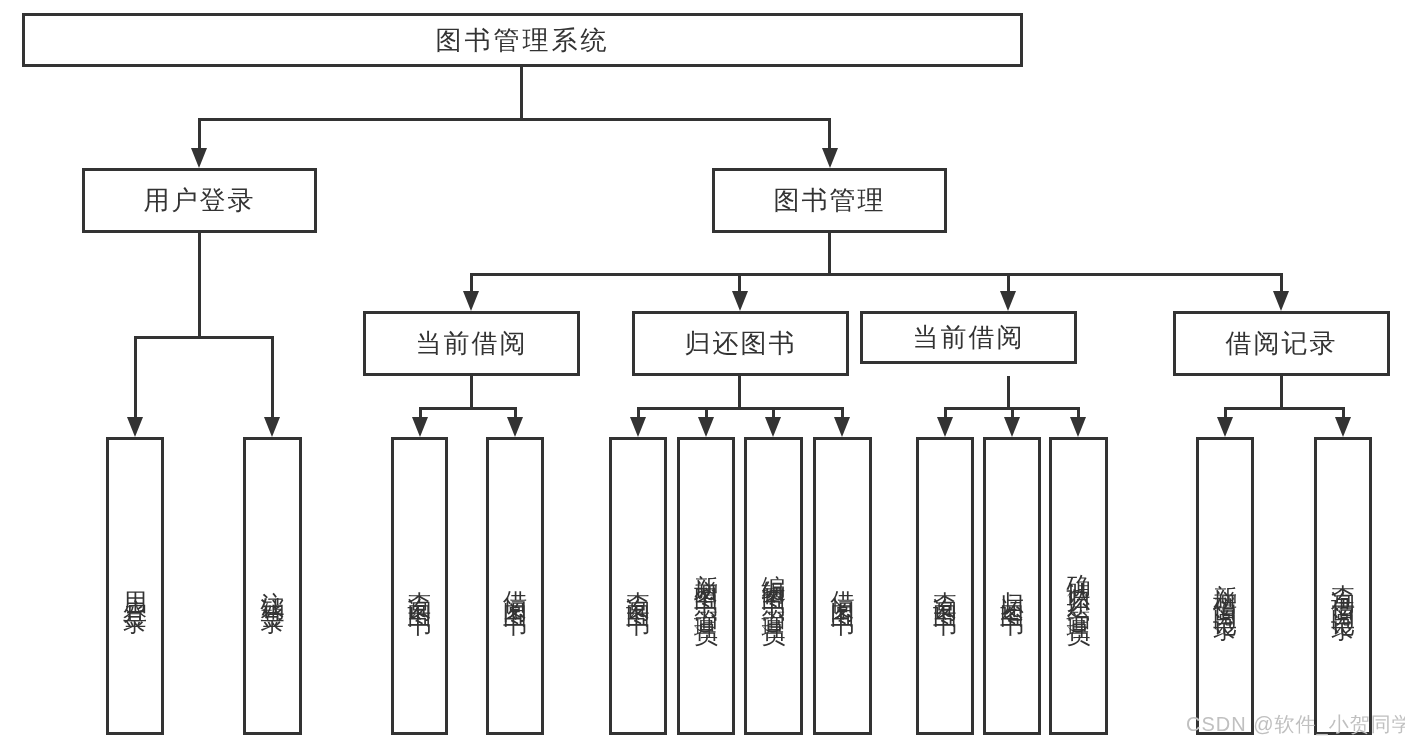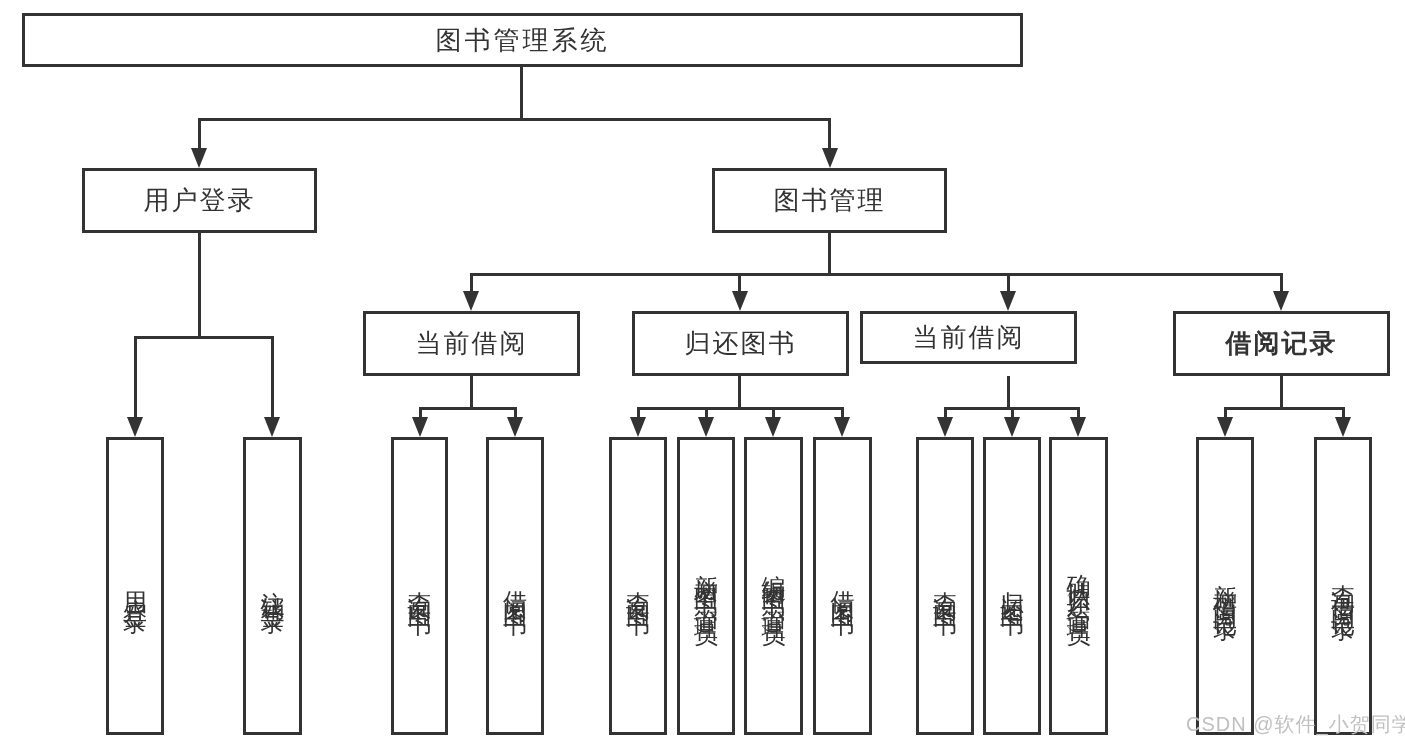--- a/index.html
+++ b/index.html
@@ -60,21 +60,21 @@
 <div class="canvas">
 
   <div class="node rootnode" style="left:22px; top:13px; width:1001px; height:54px;">图书管理系统</div>
 
   <div class="node hnode" style="left:82px; top:168px; width:235px; height:65px;">用户登录</div>
   <div class="node hnode" style="left:712px; top:168px; width:235px; height:65px;">图书管理</div>
 
   <div class="node hnode" style="left:363px; top:311px; width:217px; height:65px;">当前借阅</div>
   <div class="node hnode" style="left:632px; top:311px; width:217px; height:65px;">归还图书</div>
   <div class="node hnode" style="left:860px; top:311px; width:217px; height:53px;text-align:center;">当前借阅</div>
-  <div class="node hnode" style="left:1173px; top:311px; width:217px; height:65px;font-weight:bold;">借阅记录</div>
+  <div class="node hnode" style="left:1173px; top:311px; width:217px; height:65px;">借阅记录</div>
 
   <div class="node leaf" style="left:106px; top:437px; width:58px; height:298px;">
     <span class="vtext">用户登录</span>
   </div>
   <div class="node leaf" style="left:243px; top:437px; width:59px; height:298px;">
     <span class="vtext">注销登录</span>
   </div>
 
   <div class="node leaf" style="left:391px; top:437px; width:57px; height:298px;">
     <span class="vtext">查询图书</span>

